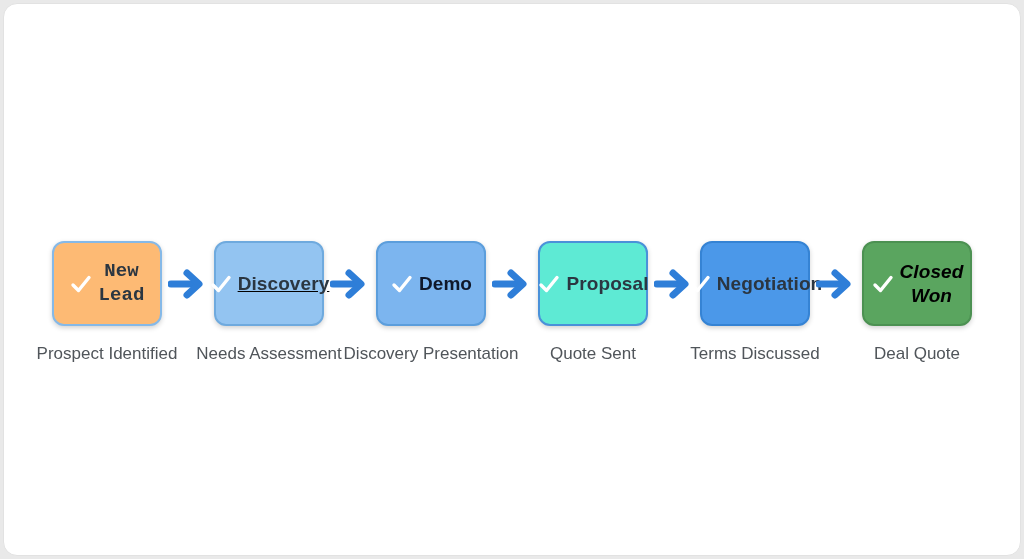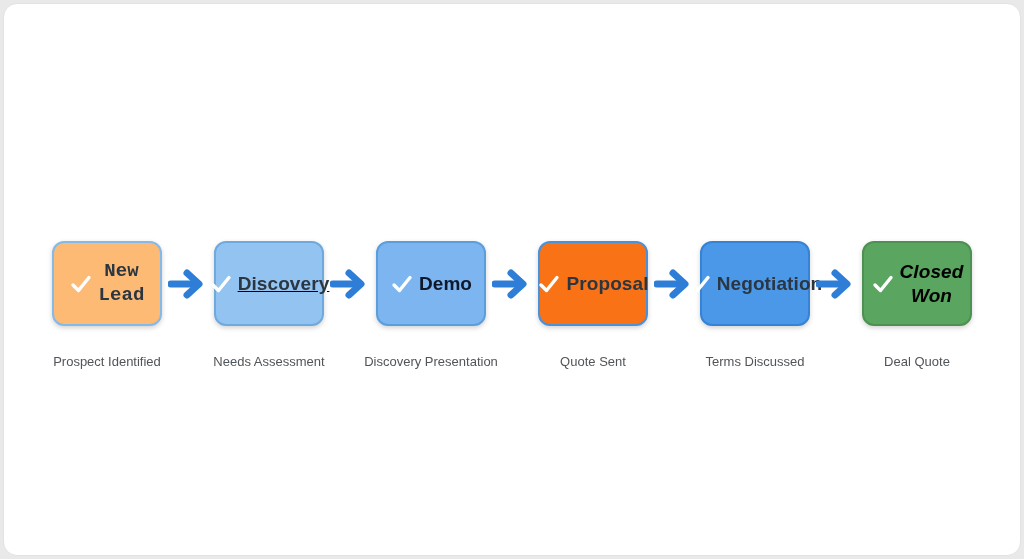--- a/index.html
+++ b/index.html
@@ -43,22 +43,22 @@
   }
   .stage-label {
     font-size: 19px;
     font-weight: bold;
     text-align: center;
     line-height: 1.25;
     white-space: pre-line;
     letter-spacing: 0.1px;
   }
   .stage-sublabel {
-    margin-top: 28px;
-    font-size: 13px;
+    margin-top: 18px;
+    font-size: 17px;
     color: #50555a;
     white-space: nowrap;
     text-align: center;
   }
   .arrow-cell {
     width: 52px;
     height: 85px;
     display: flex;
     align-items: center;
     justify-content: center;
@@ -127,21 +127,21 @@
   </div>
 
   <div class="arrow-cell">
     <svg width="40" height="38" viewBox="0 0 40 38" fill="none">
       <path d="M3 19 H26" class="arrow-stroke" stroke-width="7" stroke-linecap="round" stroke="#2e7ed8"></path>
       <path d="M19 8 L31 19 L19 30" class="arrow-stroke" stroke-width="7" stroke-linecap="round" stroke-linejoin="round" stroke="#2e7ed8"></path>
     </svg>
   </div>
 
   <div class="stage">
-    <div class="stage-box" style="background: #f97316; border-color: rgb(74, 145, 217);">
+    <div class="stage-box" style="background: #5eead4; border-color: rgb(74, 145, 217);">
       <span class="check-wrap" hidden="">
         <svg width="24" height="24" viewBox="0 0 24 24" fill="none">
           <path d="M4 13 L9.5 18.5 L20 5.5" stroke="#ffffff" stroke-width="3.4" stroke-linecap="round" stroke-linejoin="round"></path>
         </svg>
       </span>
       <span class="stage-label" style="color: rgb(43, 54, 65);">Proposal</span>
     </div>
     <div class="stage-sublabel">Quote Sent</div>
   </div>
 

